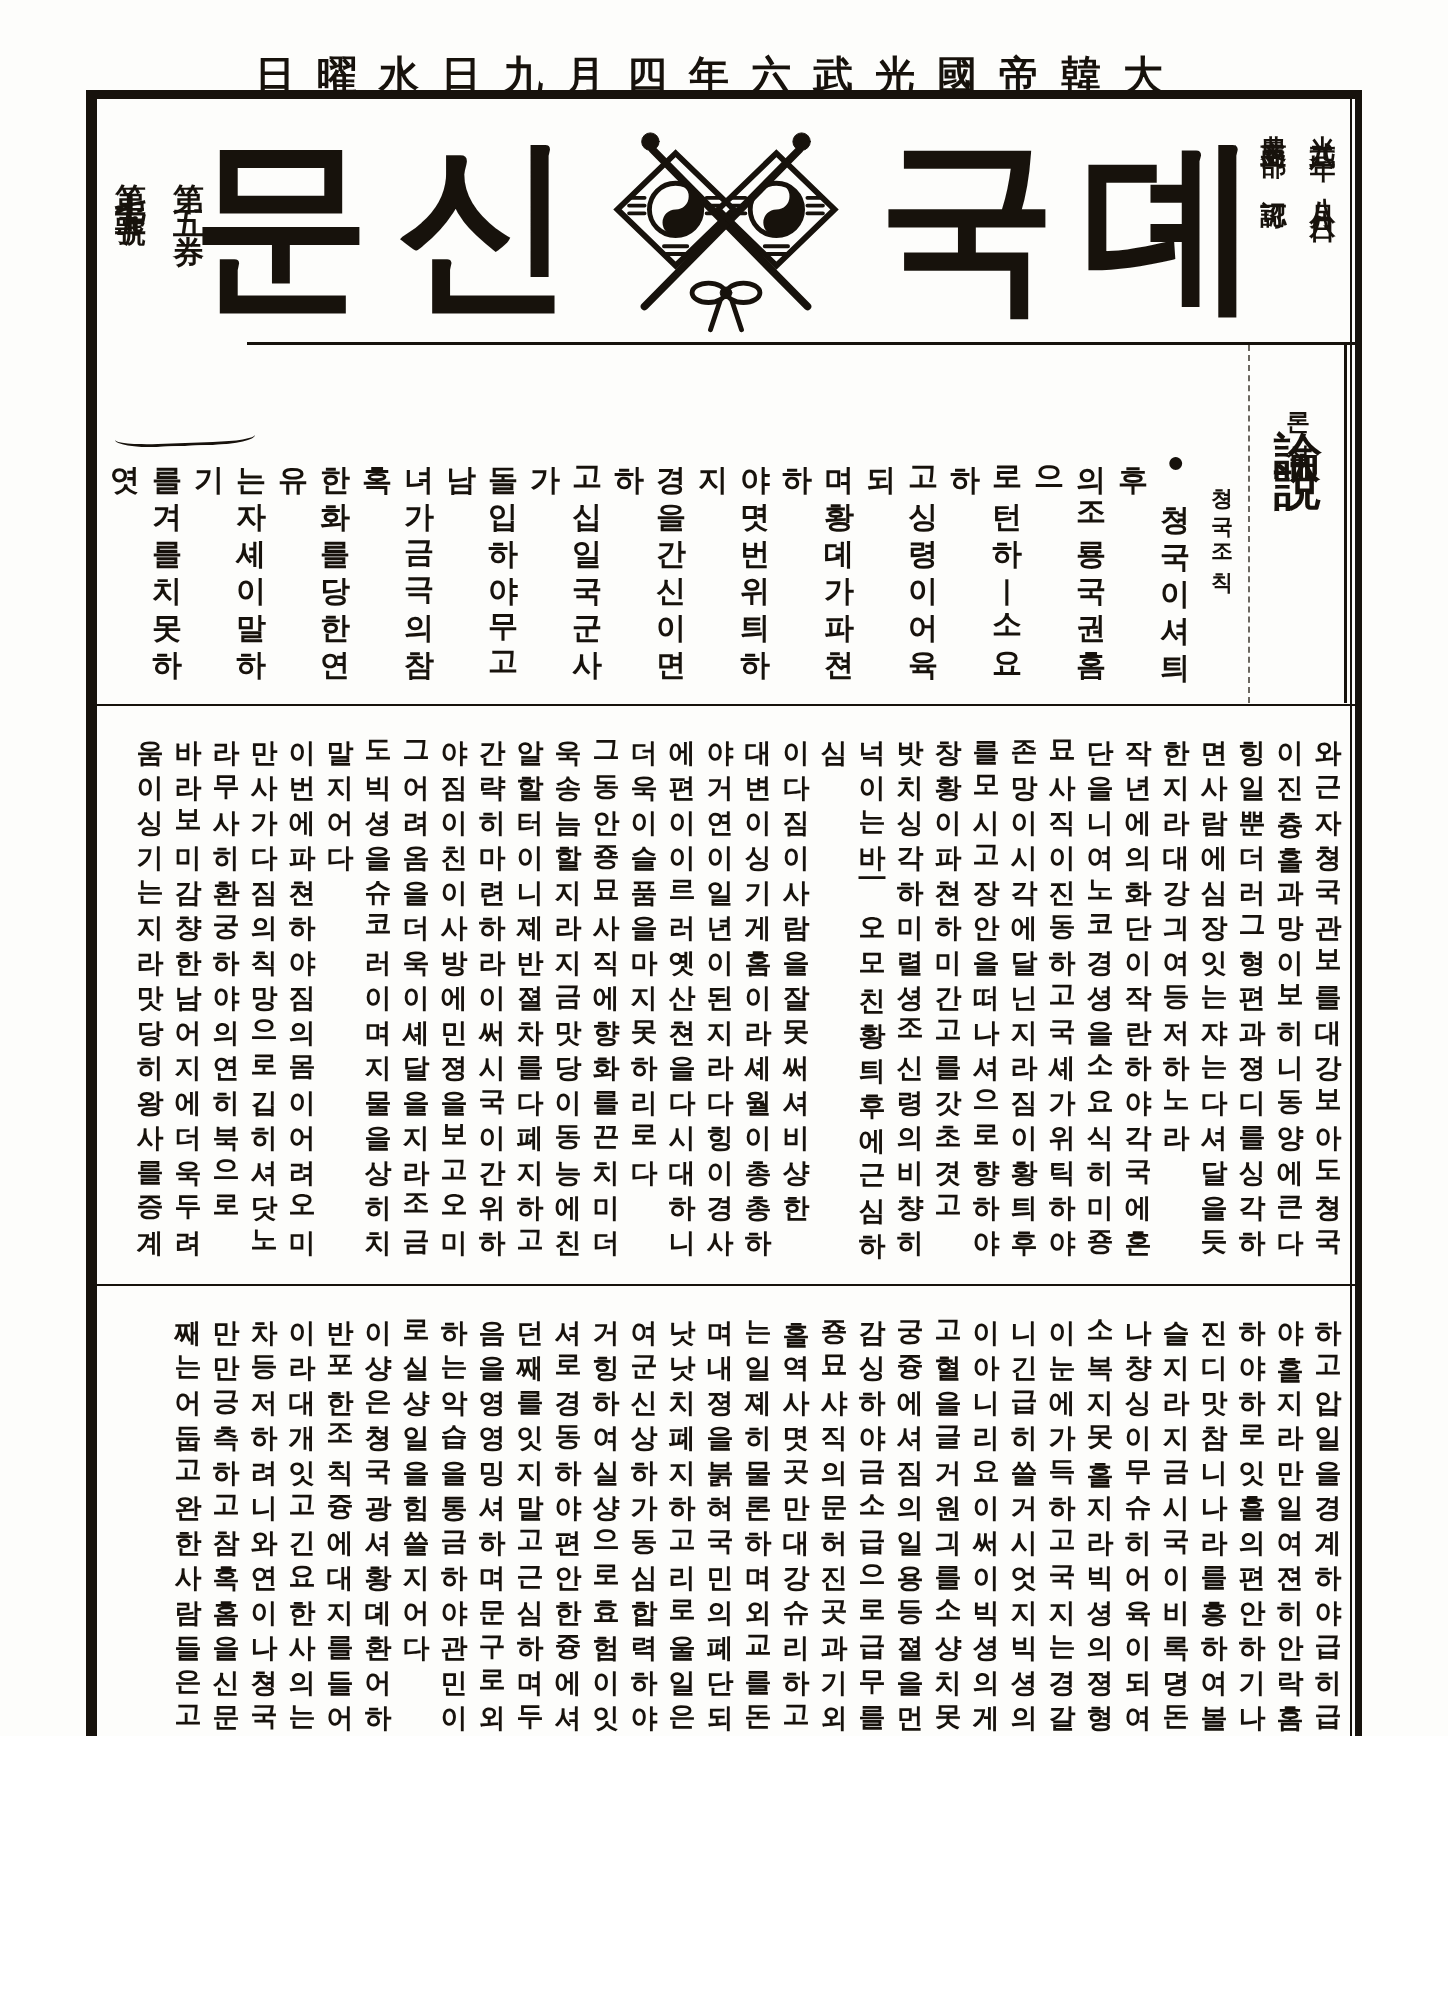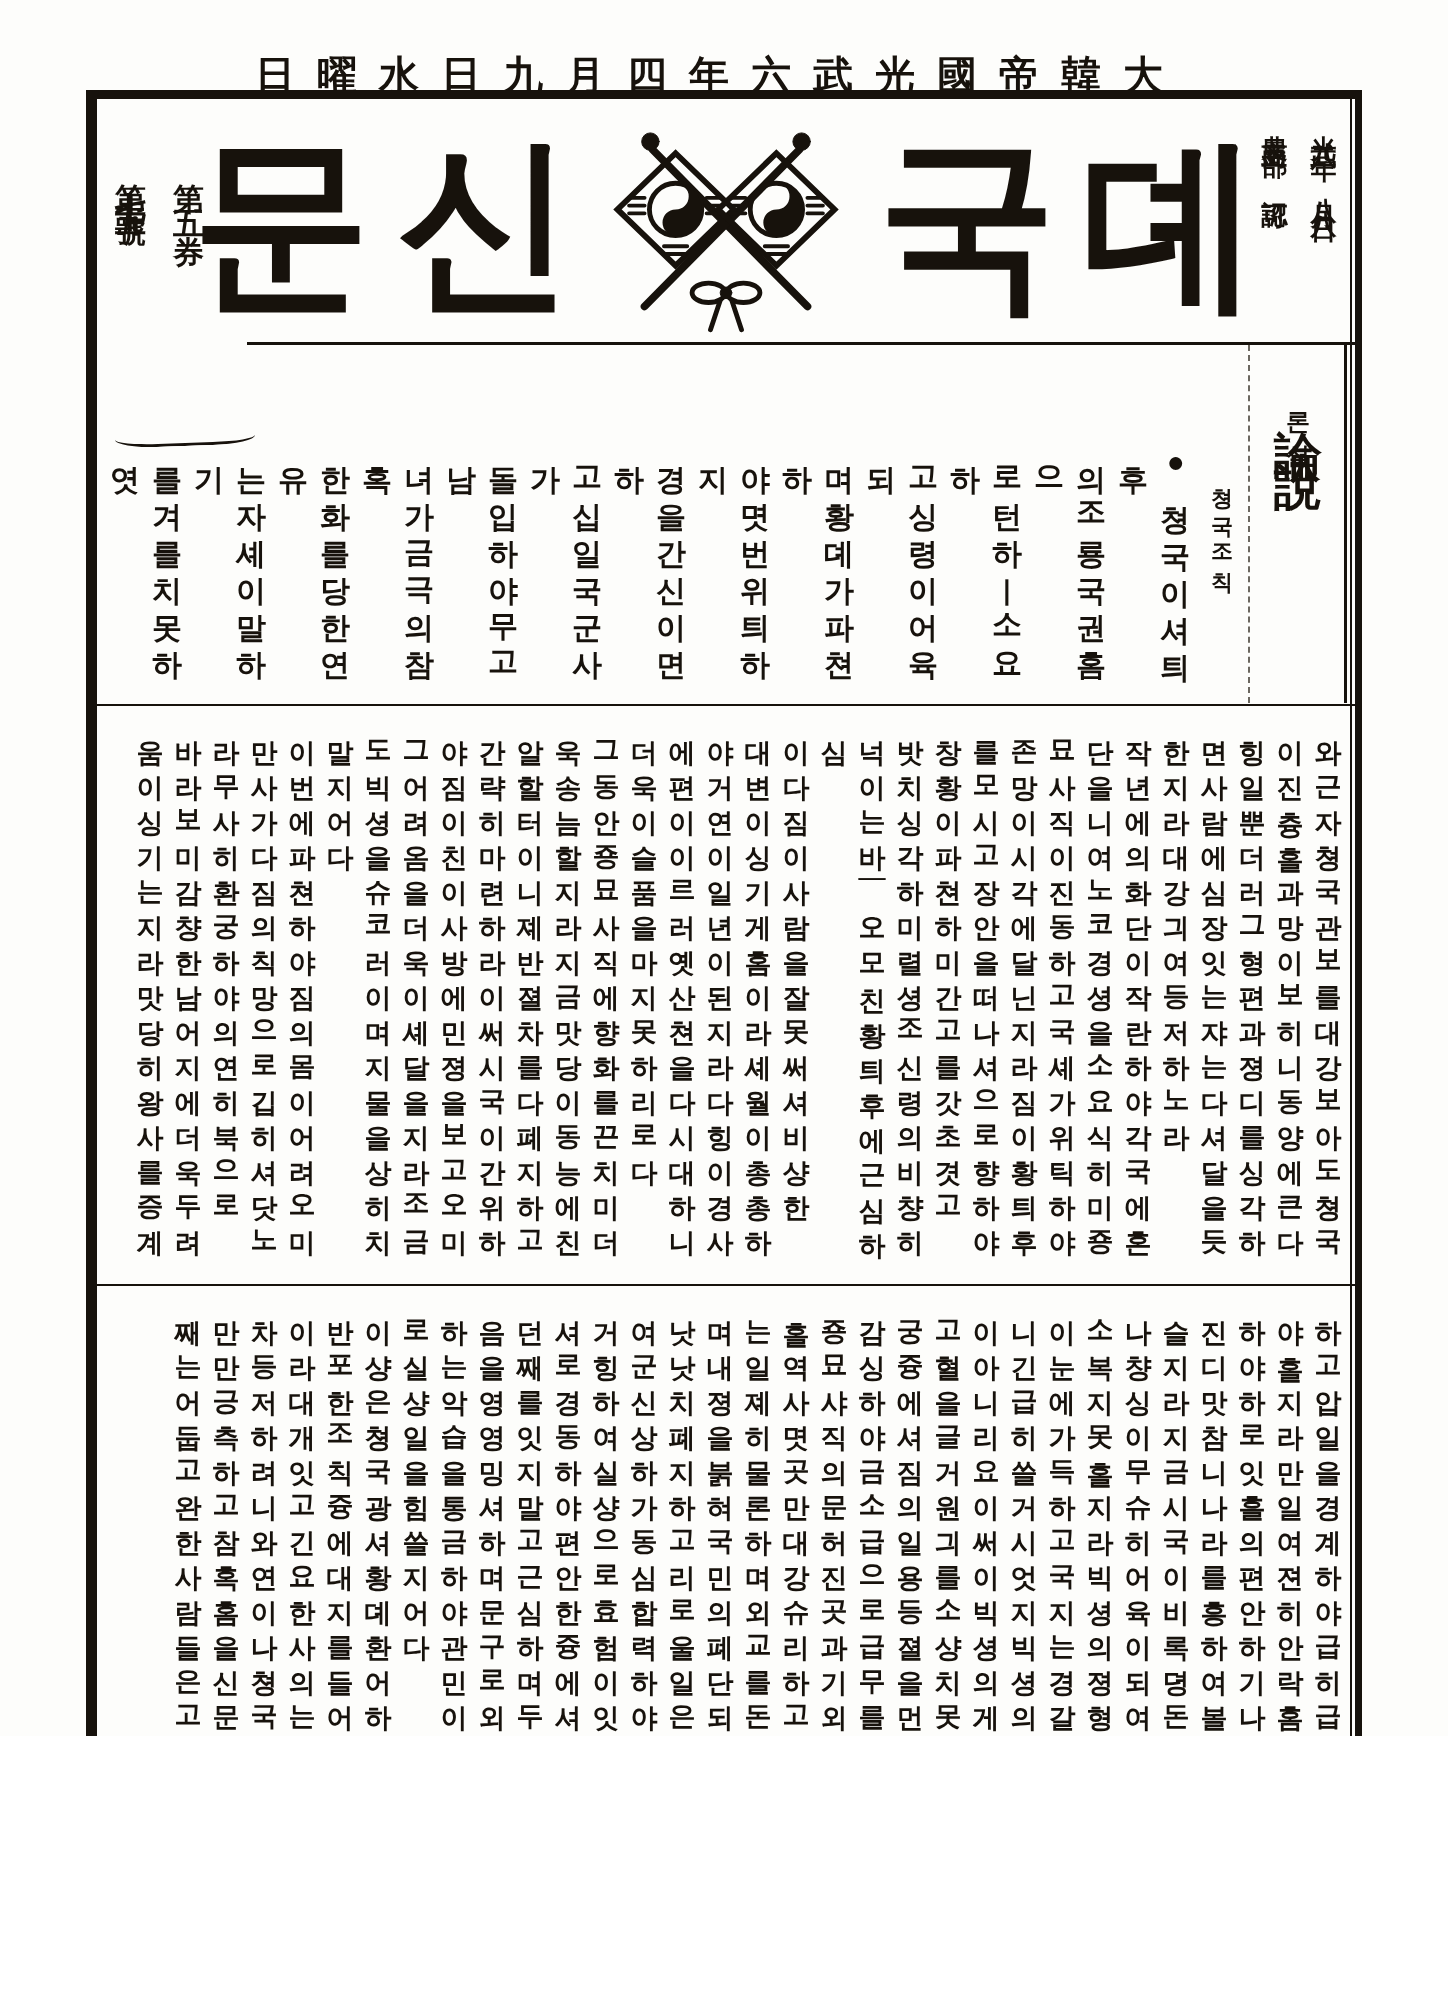--- a/index.html
+++ b/index.html
@@ -1,17 +1,17 @@
 <!DOCTYPE html>
 <html><head>
 <meta charset="utf-8">
 <style>
   html,body{margin:0;padding:0;background:#ffffff;}
   .stage{position:relative;width:1448px;height:1736px;background:#fdfdfb;overflow:hidden;
-         font-family:Liberation Serif, serif;color:#17120c;}
+         font-family:Liberation Sans, sans-serif;color:#17120c;}
   
   .date-line{position:absolute;left:180px;top:48px;width:1080px;text-align:center;
              font-size:40px;font-weight:bold;letter-spacing:22px;white-space:nowrap;}
   
   .frame{position:absolute;left:86px;top:90px;width:1276px;height:1856px;box-sizing:border-box;
          border-style:solid;border-color:#17120c;border-width:9px 7px 15px 11px;}
   .frame-inner-right{position:absolute;top:0;right:3px;width:2px;height:100%;background:#17120c;}
   
   .masthead{position:absolute;left:0;top:0;width:100%;height:243px;}
   .mh-rule{position:absolute;left:150px;right:0;top:243px;height:3px;background:#17120c;}

